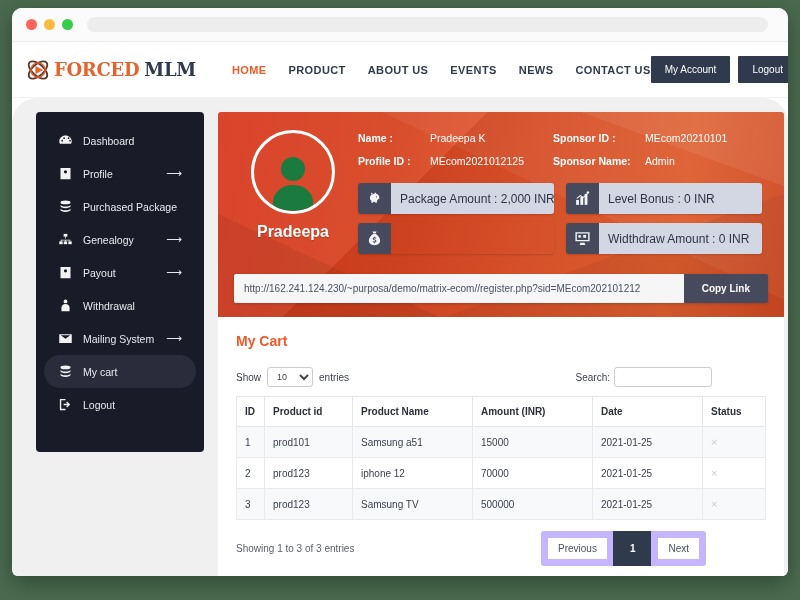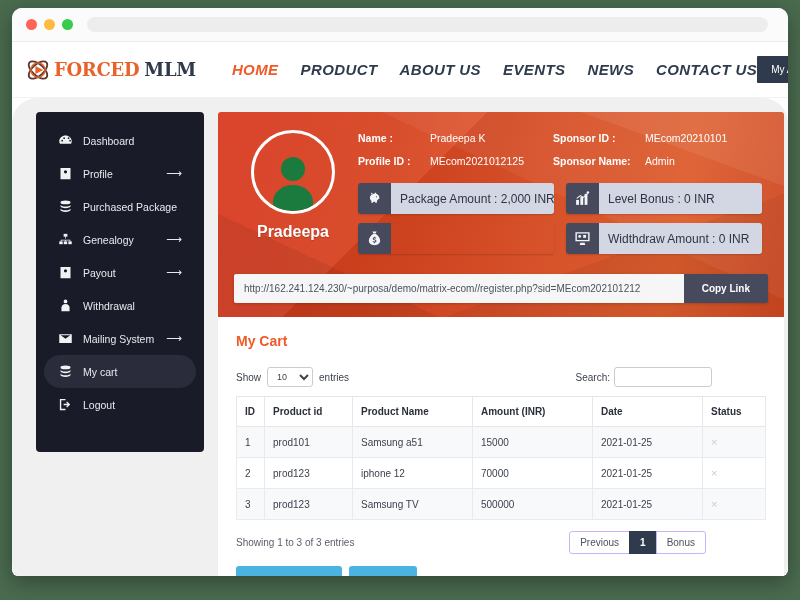--- a/index.html
+++ b/index.html
@@ -53,25 +53,24 @@
     font-family: "DejaVu Serif", serif;
     font-weight: 700;
     font-size: 18px;
     letter-spacing: -.3px;
   }
   .logo-text .p1 { color: #e8622a; }
   .logo-text .p2 { color: #2f3b4c; margin-left: 5px; }
 
   .main-nav { display: flex; align-items: center; gap: 22px; margin-left: 36px; }
   .nav-link {
-    font-size: 15px; font-weight: 700;
+    font-size: 11px; font-weight: 700;
     letter-spacing: .4px;
     color: #2f3b4c; text-decoration: none;
     white-space: nowrap;
-    font-style: italic;
   }
   .nav-link.active { color: #f05a28; }
   .header-actions { margin-left: auto; display: flex; gap: 8px; }
   .hbtn {
     background: #2f3b4c; color: #fff;
     font-size: 10px;
     padding: 8px 14px;
     border: none; border-radius: 1px;
     cursor: pointer;
     white-space: nowrap;
@@ -283,21 +282,21 @@
   .col-date { width: 110px; }
   .del-x { color: #c9ccd2; font-size: 11px; cursor: pointer; }
 
   .table-footer {
     display: flex; align-items: center;
     margin-top: 11px;
     font-size: 10px; color: #5a5f6b; gap: 16px;
   }
   .pager { margin-left: auto; display: flex; margin-right: 60px; }
   .pg {
-    border: 1px solid #c4b5fd;
+    border: 7px solid #c4b5fd;
     padding: 5px 10px;
     font-size: 10px;
     color: #4b5160;
     background: #fff;
     cursor: pointer;
     margin-left: -1px;
   }
   .pg:first-child { border-radius: 3px 0 0 3px; }
   .pg:last-child { border-radius: 0 3px 3px 0; }
   .pg.active { background: #2f3b4c; color: #fff; border-color: #2f3b4c; font-weight: 700; }
@@ -599,21 +598,21 @@
               <td class="del-x">×</td>
             </tr>
           </tbody>
         </table>
 
         <div class="table-footer">
           <span>Showing 1 to 3 of 3 entries</span>
           <div class="pager">
             <button class="pg">Previous</button>
             <button class="pg active">1</button>
-            <button class="pg">Bonus</button>
+            <button class="pg">Next</button>
           </div>
         </div>
 
         <div class="bottom-btns">
           <button class="bbtn w1"></button>
           <button class="bbtn w2"></button>
         </div>
       </section>
 
     </main>

